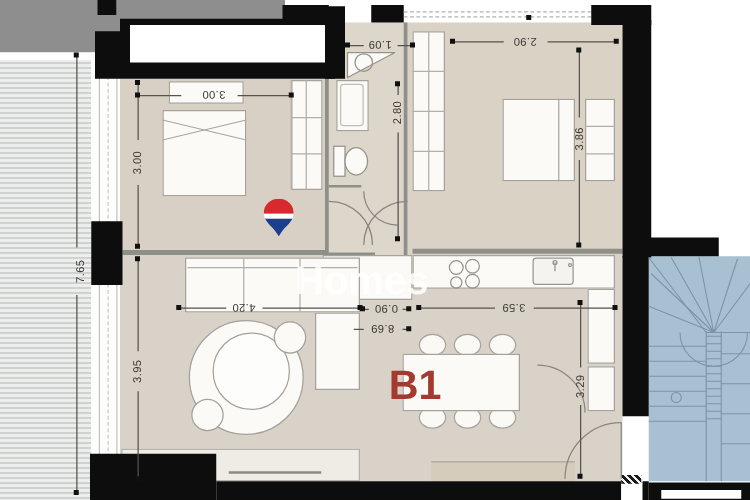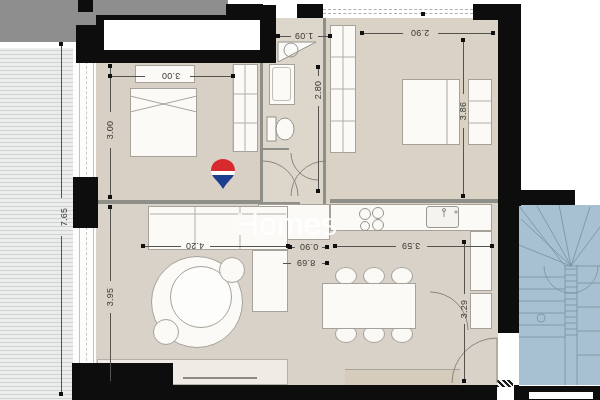--- a/index.html
+++ b/index.html
@@ -14,21 +14,21 @@
   .dim{position:absolute;font-size:9px;color:#3b3a36;letter-spacing:.3px;white-space:nowrap;}
   .dimh{transform:translate(-50%,-50%) rotate(180deg);}
   .dimv{transform:translate(-50%,-50%) rotate(-90deg);}
   .chair{position:absolute;width:22px;height:18px;background:#faf9f6;border:1px solid #a8a49c;
          border-radius:50%;box-sizing:border-box;}
   .circ{position:absolute;background:#fbfaf7;border:1px solid #a5a19a;border-radius:50%;box-sizing:border-box;}
   .hatch{position:absolute;background:repeating-linear-gradient(45deg,#1a1a1a 0 2px,#f2f2f0 2px 4px);}
   .dash{position:absolute;border-top:1px dashed #b0b0ac;height:0;}
   #watermark-name{position:absolute;left:238px;top:170px;font-size:40px;font-weight:800;
         letter-spacing:-1px;color:rgba(255,255,255,0.82);}
-  #watermark-sub{position:absolute;left:236px;top:206px;font-size:32px;font-weight:400;
+  #watermark-sub{position:absolute;left:236px;top:206px;font-size:32px;font-weight:700;
         color:rgba(255,255,255,0.86);}
   #unit-label{position:absolute;left:311px;top:289px;font-size:33px;font-weight:800;color:#a23a2f;}
   svg{display:block;}
 </style>
 </head>
 <body>
 
 <div id="plan">
 
   <div class="abs" style="left:0;top:0;width:228px;height:42px;background:#8e8e8e;"></div>
@@ -247,14 +247,15 @@
     </clipPath>
       </defs>
     <g clip-path="url(#bc)">
       <rect x="0" y="0" width="26" height="13" fill="#d8292f"></rect>
       <rect x="0" y="13" width="26" height="4" fill="#ffffff"></rect>
       <rect x="0" y="17" width="26" height="15" fill="#1c3e8f"></rect>
     </g>
   </svg>
   <div id="watermark-sub">Homes</div>
 
+  <div id="unit-label">B1</div>
 
 </div>
 
 </body></html>

